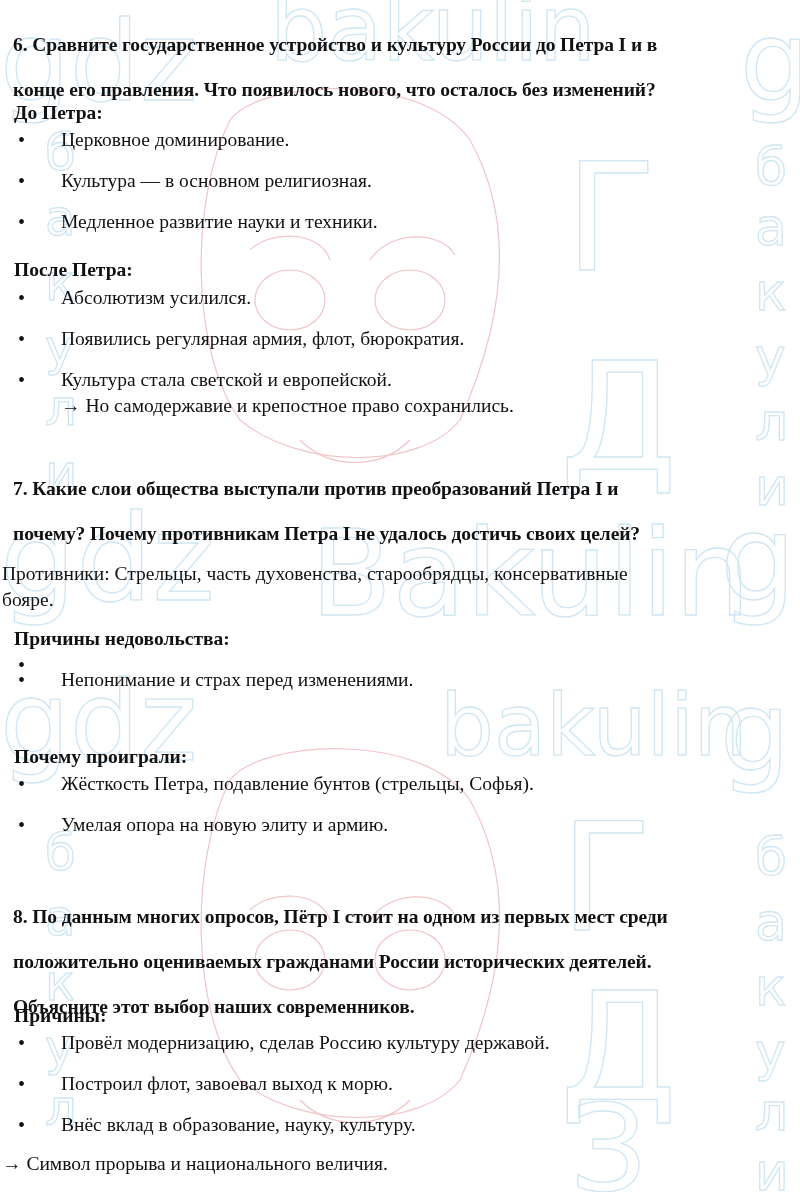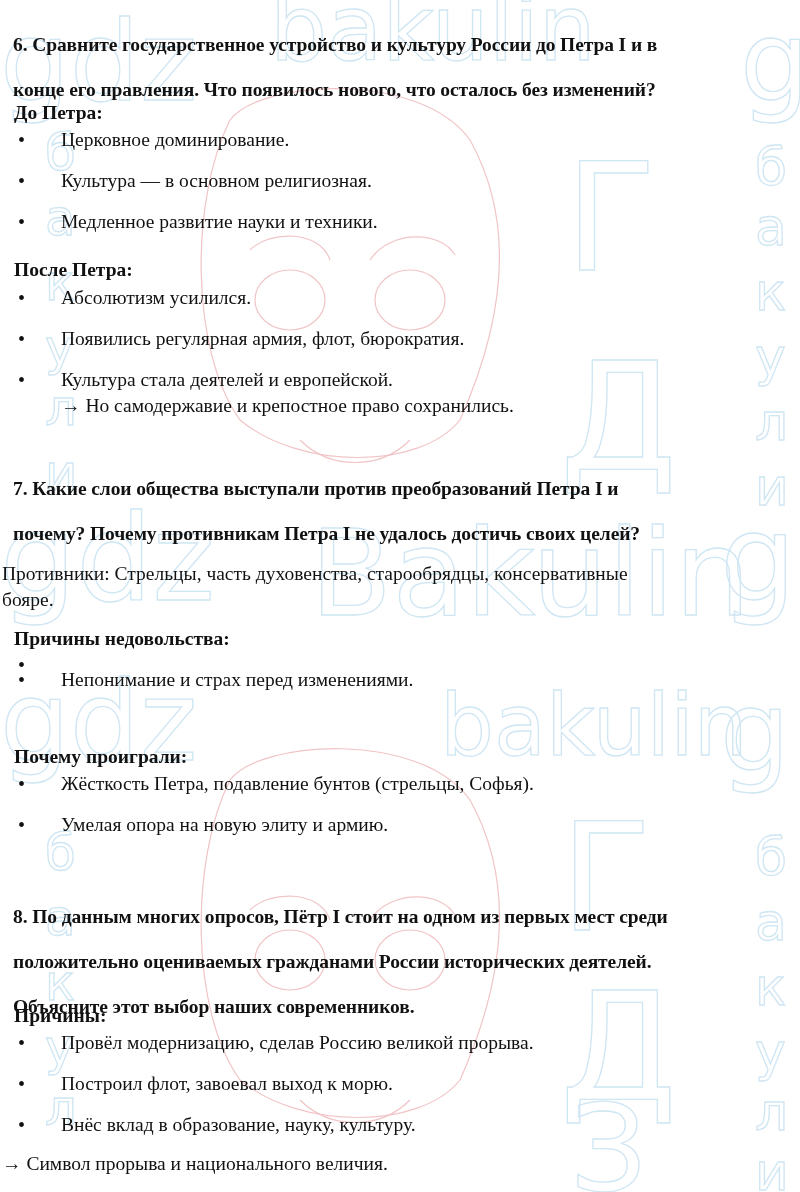--- a/index.html
+++ b/index.html
@@ -96,21 +96,21 @@
     <li><span class="bullet">•</span><span>Медленное развитие науки и техники.</span></li>
   </ul>
 
   <div class="block" style="top:245px">
     <p class="h">После Петра:</p>
   </div>
 
   <ul class="block" style="top:285px">
     <li style="margin-bottom:15px"><span class="bullet">•</span><b>Абсолютизм</b><span> усилился.</span></li>
     <li style="margin-bottom:15px"><span class="bullet">•</span><span>Появились </span><b>регулярная армия, флот, бюрократия</b><span>.</span></li>
-    <li><span class="bullet">•</span><span>Культура стала </span><b>деятелей и европейской</b><span>.</span>
+    <li><span class="bullet">•</span><span>Культура стала </span><b>светской и европейской</b><span>.</span>
       <br><span><span>→ Но самодержавие и крепостное право </span><b>сохранились</b><span>.</span></span>
     </li>
   </ul>
 
   <div class="block" style="top:461px">
     <p class="q">7. Какие слои общества выступали против преобразований Петра I и</p>
     <p class="q">почему? Почему противникам Петра I не удалось достичь своих целей?</p>
   </div>
 
   <div class="block" style="top:561px">
@@ -140,21 +140,21 @@
     <p class="q">8. По данным многих опросов, Пётр I стоит на одном из первых мест среди</p>
     <p class="q">положительно оцениваемых гражданами России исторических деятелей.</p>
     <p class="q">Объясните этот выбор наших современников.</p>
   </div>
 
   <div class="block" style="top:991px">
     <p class="h">Причины:</p>
   </div>
 
   <ul class="block" style="top:1030px">
-    <li style="margin-bottom:15px"><span class="bullet">•</span><span>Провёл </span><b>модернизацию</b><span>, сделав Россию </span><b>великой прорыва</b><span>.</span></li>
+    <li style="margin-bottom:15px"><span class="bullet">•</span><span>Провёл </span><b>модернизацию</b><span>, сделав Россию </span><b>культуру державой</b><span>.</span></li>
     <li style="margin-bottom:15px"><span class="bullet">•</span><span>Построил флот, завоевал выход к морю.</span></li>
     <li><span class="bullet">•</span><span>Внёс вклад в образование, науку, культуру.</span></li>
   </ul>
 
   <div class="block" style="top:1151px">
     <p class="text"><span>→ Символ </span><b>прорыва и национального величия</b><span>.</span></p>
   </div>
 
 </div>
 

